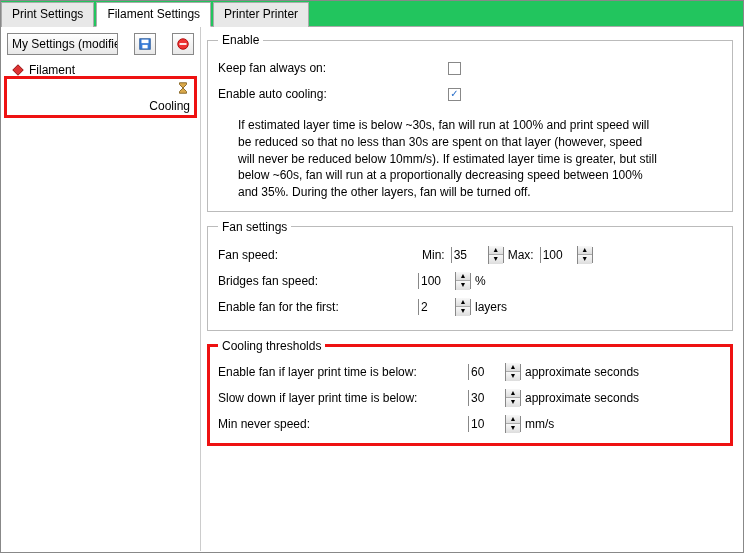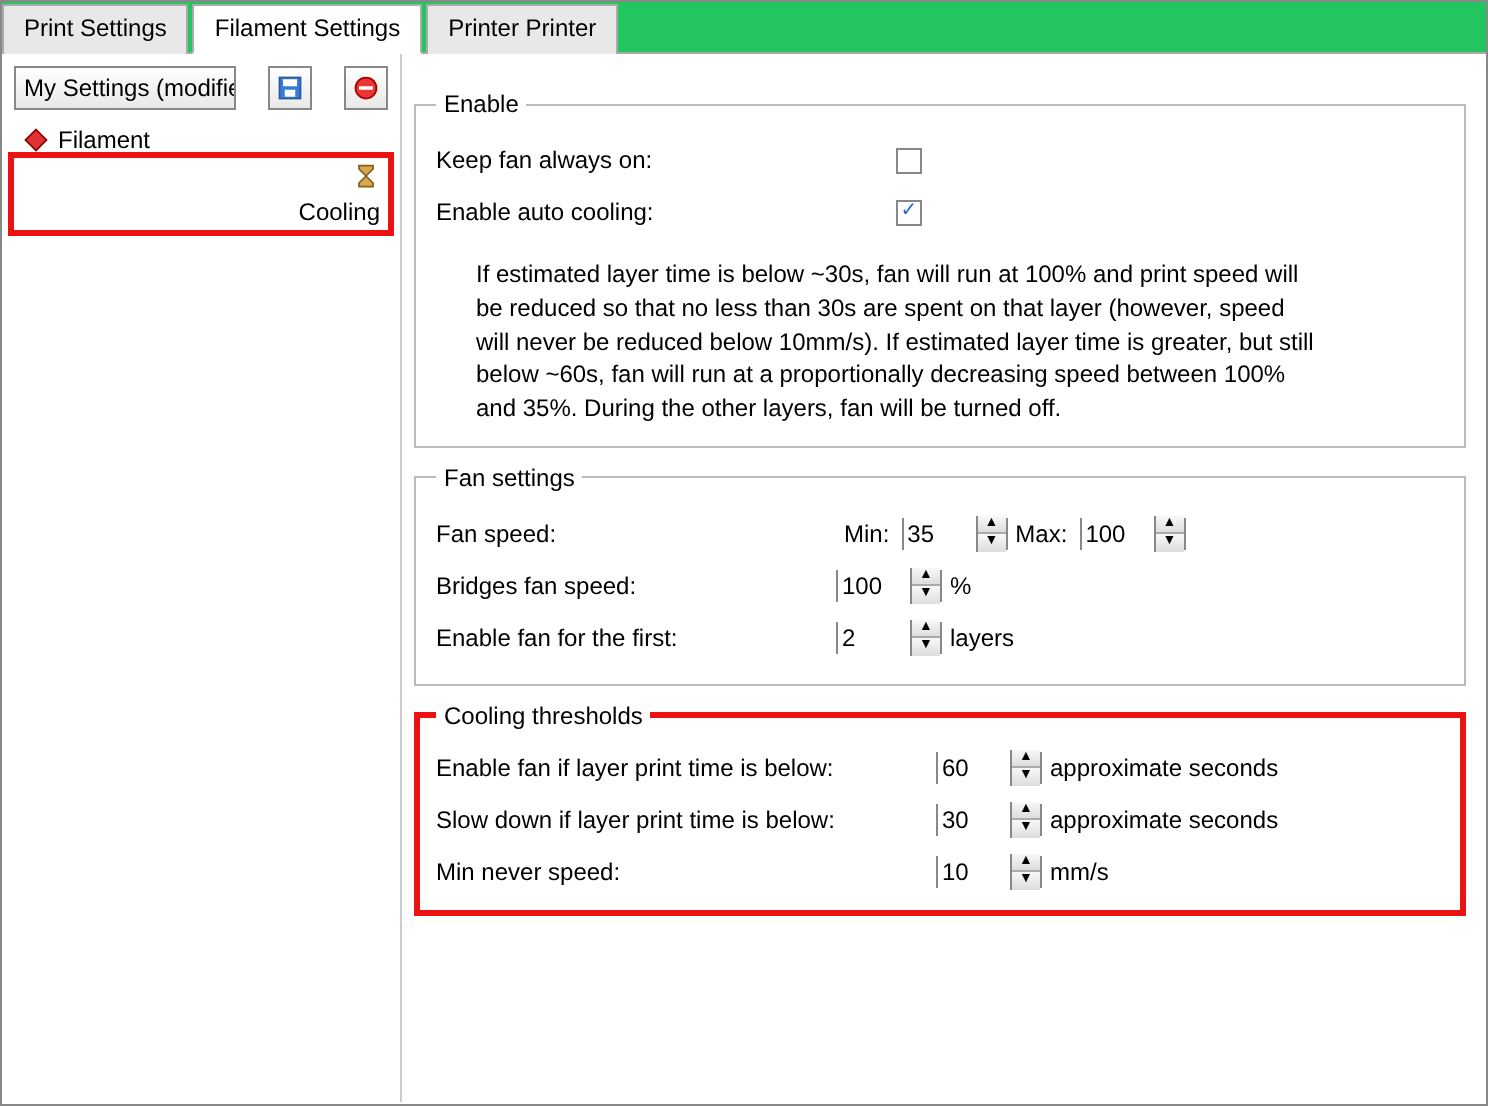--- a/index.html
+++ b/index.html
@@ -94,21 +94,20 @@
 }
 .diamond-icon {
   width: 14px; height: 14px;
 }
 .hourglass-icon {
   width: 14px; height: 14px;
 }
 .main {
   flex: 1;
   padding: 6px 10px 6px 6px;
-  margin-top: 12px;
 }
 fieldset {
   border: 1px solid #bbb;
   padding: 8px 10px 10px 10px;
   margin-bottom: 8px;
 }
 fieldset > legend {
   padding: 0 4px;
   font-size: 12px;
 }

